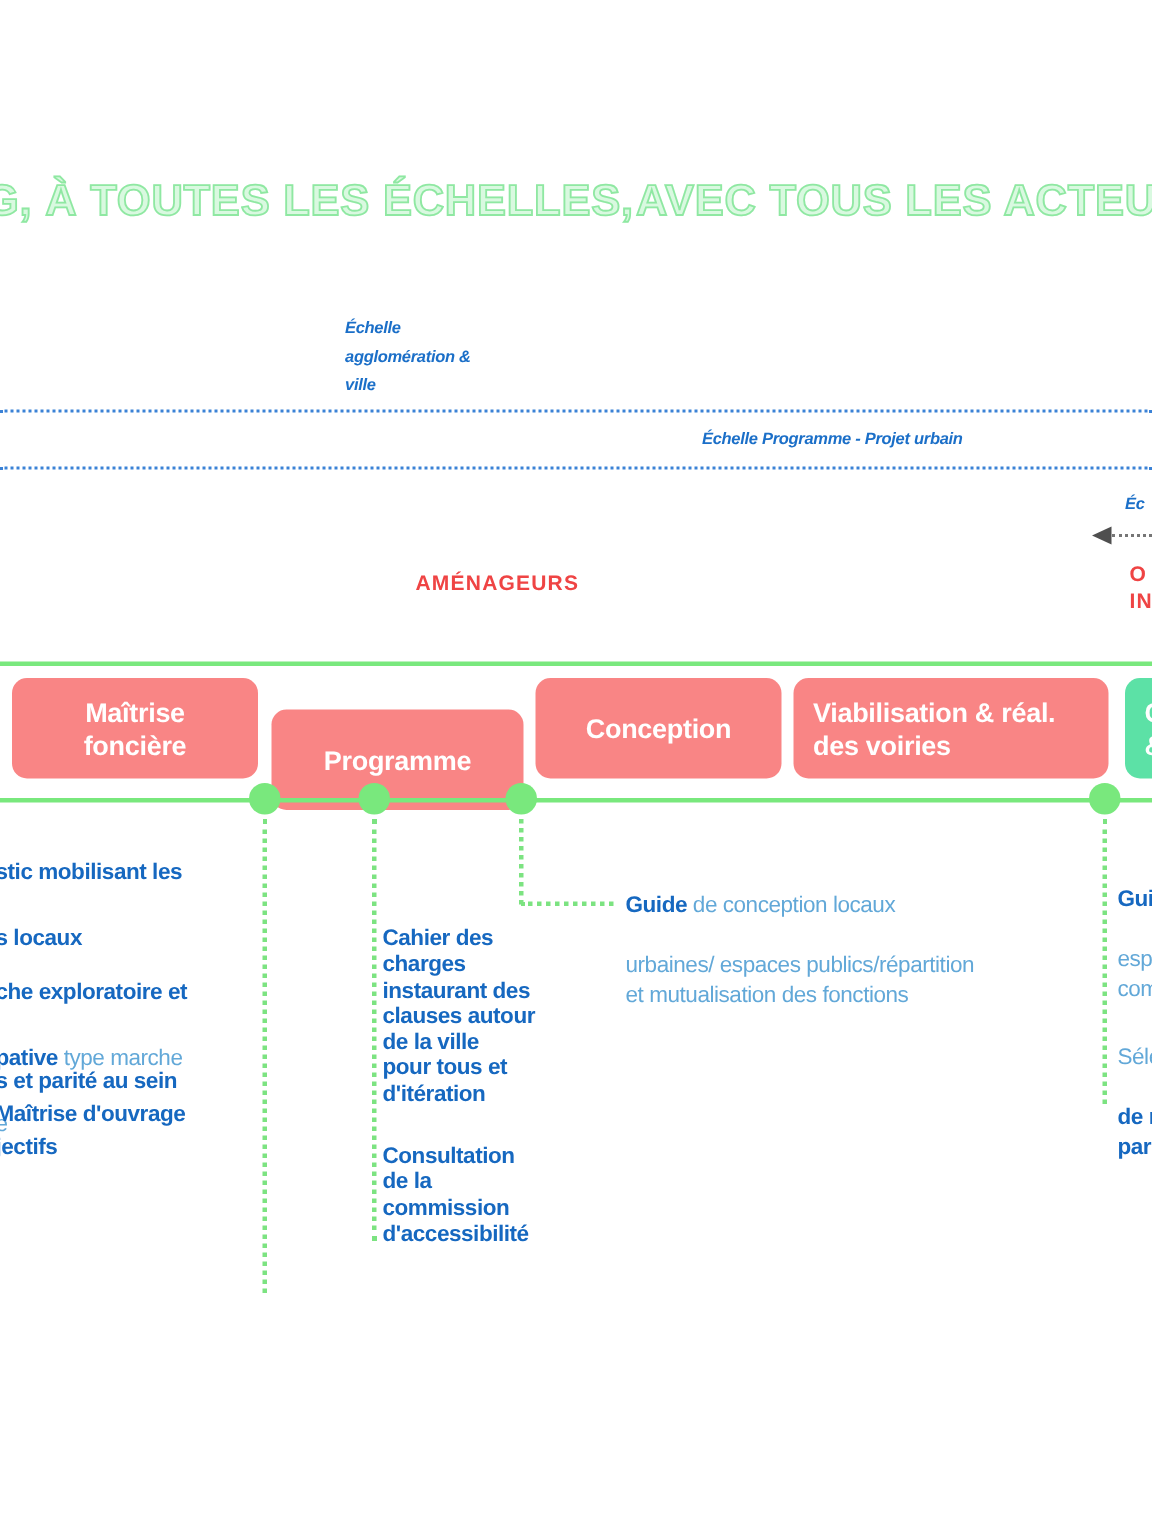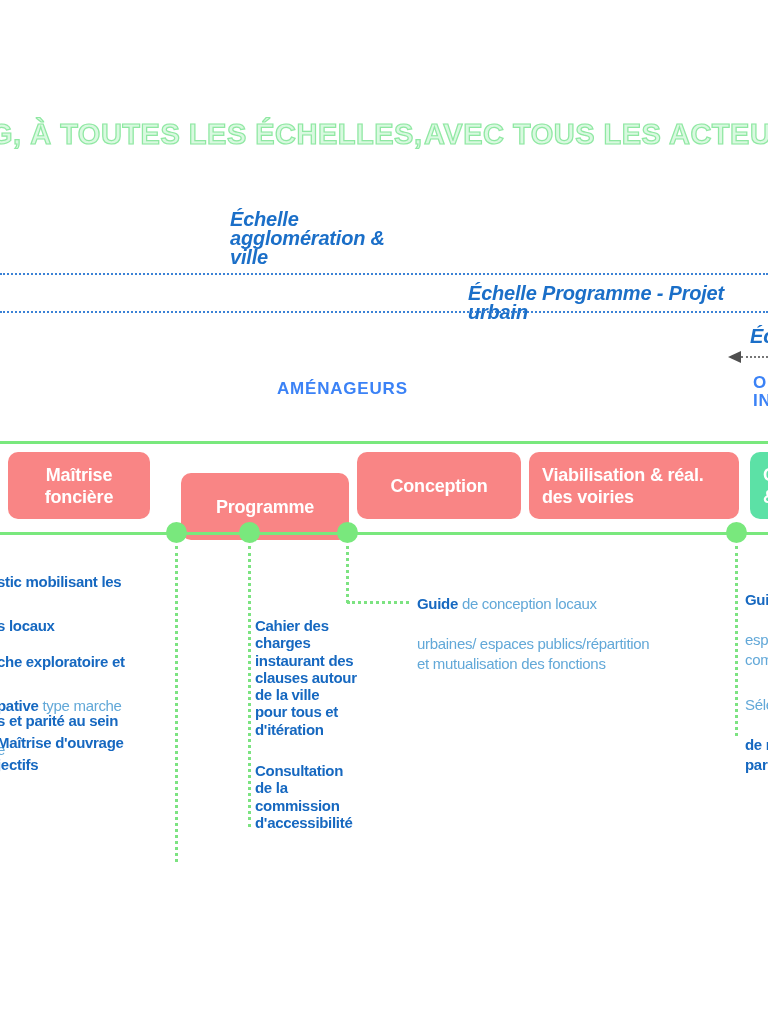--- a/index.html
+++ b/index.html
@@ -8,25 +8,25 @@
     font-family:"Liberation Sans", sans-serif;
   }
   .abs{position:absolute;}
   
   .outline-title{
     font-size:29px;font-weight:700;letter-spacing:.5px;white-space:nowrap;
     color:#d9f9e0;-webkit-text-stroke:1.2px #8fe8a2;
   }
   
   .scale-label{
-    color:#1b6fc8;font-weight:700;font-style:italic;font-size:20px;line-height:19px;
+    color:#1b6fc8;font-weight:700;font-style:italic;font-size:11px;line-height:19px;
     white-space:pre-line;letter-spacing:-.2px;
   }
   .dotline-blue{height:0;border-top:2px dotted #3b82d6;width:768px;left:0;}
-  .actor-label{color:#3b82f6;font-weight:700;font-size:17px;letter-spacing:.8px;white-space:pre-line;line-height:17.5px;}
+  .actor-label{color:#ef4444;font-weight:700;font-size:14px;letter-spacing:.8px;white-space:pre-line;line-height:17.5px;}
   .greenline{height:2.5px;background:#79e87d;width:768px;left:0;}
   .phase{
     height:67px;border-radius:10px;color:#fff;font-weight:700;font-size:18px;line-height:22px;
     display:flex;align-items:center;justify-content:center;text-align:center;
     white-space:pre-line;letter-spacing:-.2px;top:452px;
   }
   .phase.left{justify-content:flex-start;text-align:left;padding-left:13px;box-sizing:border-box;}
   .dot{width:21px;height:21px;border-radius:50%;background:#79e87d;top:522px;}
   .vdot{width:0;border-left:3px dotted #7ce381;}
   .hdot{height:0;border-top:3px dotted #7ce381;}
@@ -62,21 +62,21 @@
     <span class="arrow-head"></span>
     <span class="arrow-tail"></span>
   </div>
 
   <div class="abs actor-label" style="left:277px;top:380px;">AMÉNAGEURS</div>
   <div class="abs actor-label" style="left:753px;top:374px;">O
 IN</div>
 
   <div class="abs greenline" style="top:441px;"></div>
 
-  <div class="abs phase" style="left: 8px; width: 142px; background: rgb(249, 133, 133);">Maîtrise
+  <div class="abs phase" style="left: 8px; width: 164px; background: rgb(249, 133, 133);">Maîtrise
 foncière</div>
   <div class="abs phase" style="left: 181px; width: 168px; background: rgb(249, 133, 133); margin-top: 21px;">Programme</div>
   <div class="abs phase" style="left: 357px; width: 164px; background: rgb(249, 133, 133);">Conception</div>
   <div class="abs phase left" style="left: 529px; width: 210px; background: rgb(249, 133, 133);">Viabilisation &amp; réal.
 des voiries</div>
   <div class="abs phase left" style="left: 750px; width: 90px; background: rgb(92, 225, 166);">C
 &amp;</div>
 
   <div class="abs greenline" style="top:532px;"></div>
   <div class="abs dot" style="left:166px;"></div>

